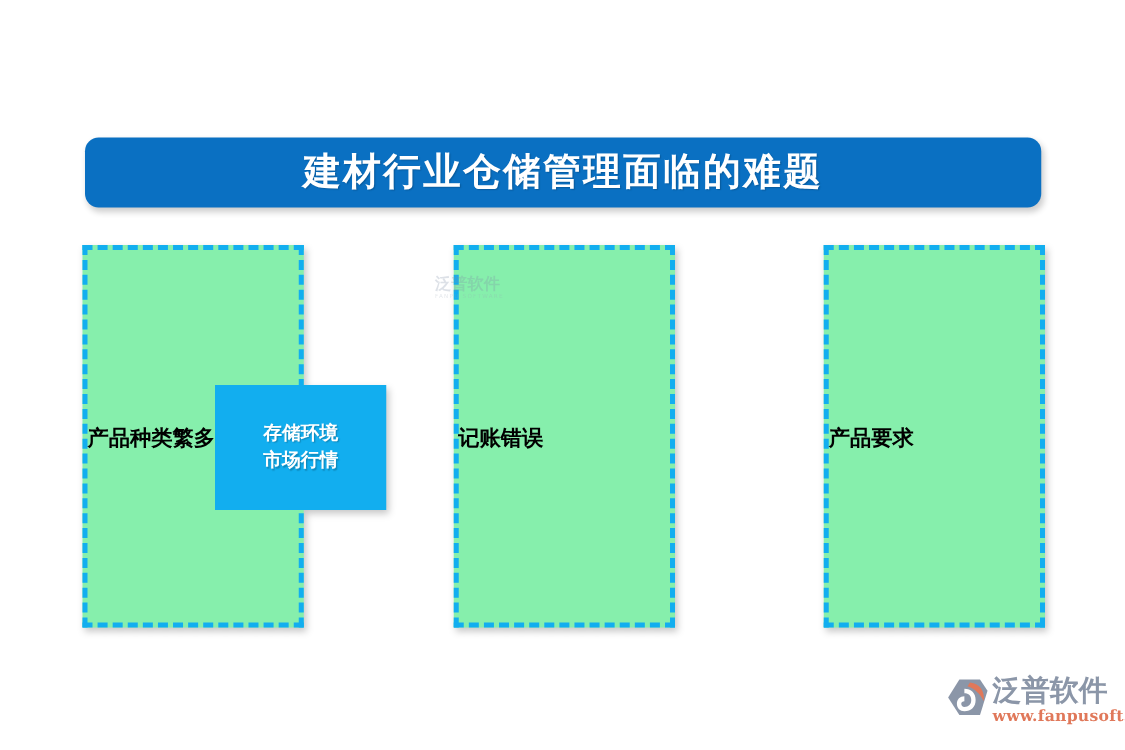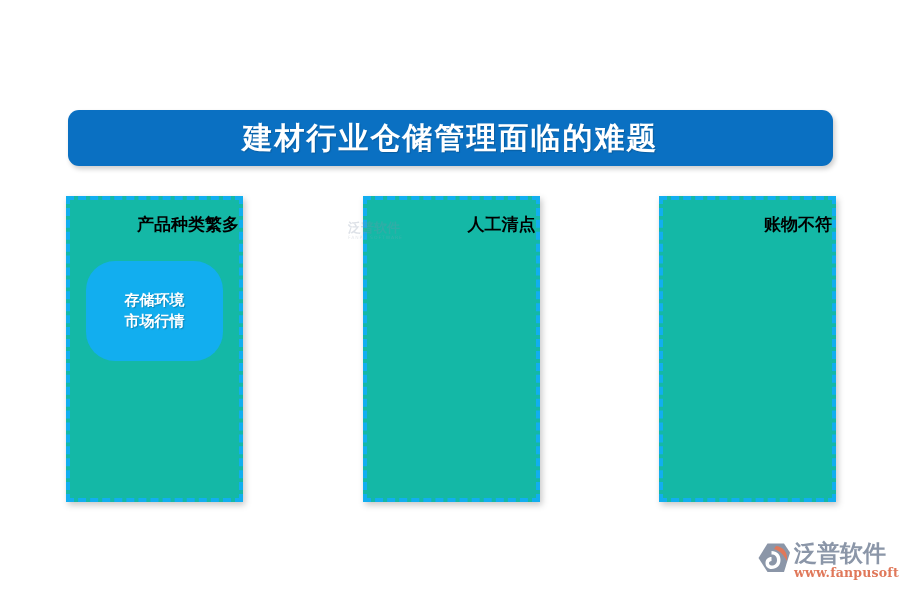--- a/index.html
+++ b/index.html
@@ -57,25 +57,25 @@
     display: flex;
     justify-content: space-between;
   }
 
   .column {
     position: relative;
     width: 177px;
     height: 306px;
     box-sizing: border-box;
     border: 4px dashed #12aeef;
-    background: #14b8a6;
+    background: #86efac;
     filter: drop-shadow(2px 3px 3px rgba(0,0,0,0.22));
     display: flex;
-    flex-direction: column;
-    align-items: flex-end;
+    flex-direction: row;
+    align-items: center;
   }
 
   .column-header {
     margin-top: 16px;
     margin-bottom: 11px;
     color: #000000;
     font-size: 17px;
     font-weight: bold;
     letter-spacing: 0px;
     line-height: 1;
@@ -100,21 +100,21 @@
     flex-direction: column;
     align-items: center;
     justify-content: center;
     color: #ffffff;
     font-size: 15px;
     font-weight: bold;
     line-height: 1.42;
     text-shadow: 1px 1px 1px rgba(0,0,0,0.22);
   }
   .card-top    { height: 100px; }
-  .card-bottom { height: 100px; margin-top: 17px; border-radius: 29px; }
+  .card-bottom { height: 100px; margin-top: 17px; }
 
   .card-line {
     white-space: nowrap;
     display: block;
   }
 
   .tone-light { background: #12aeef; }
   .tone-dark  { background: #0f62b0; }
 
   
@@ -203,25 +203,25 @@
       <div class="column-header">产品种类繁多</div>
       <div class="cards">
         <div class="card card-bottom tone-light">
           <span class="card-line">存储环境</span>
           <span class="card-line">市场行情</span>
         </div>
       </div>
     </div>
 
     <div class="column">
-      <div class="column-header">人工清点</div>
+      <div class="column-header">记账错误</div>
     </div>
 
     <div class="column">
-      <div class="column-header">账物不符</div>
+      <div class="column-header">产品要求</div>
       <div class="cards">
       </div>
     </div>
 
 
   </div>
 
   <div id="watermark">
     <span id="watermark-name">泛普软件</span>
     <span id="watermark-sub">FANPU SOFTWARE</span>

